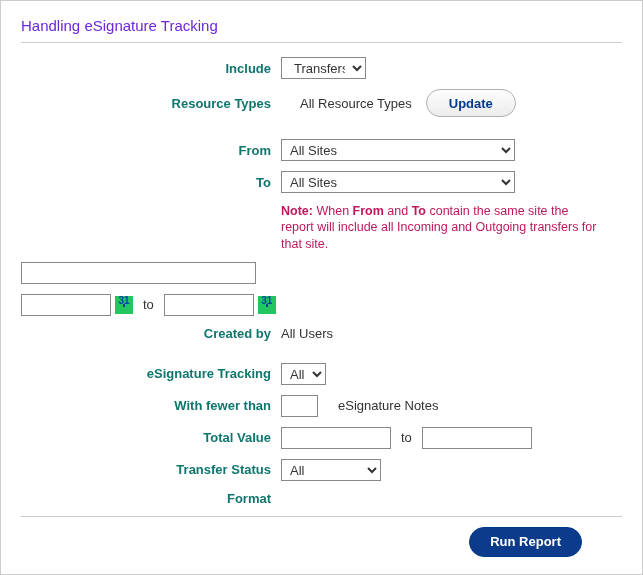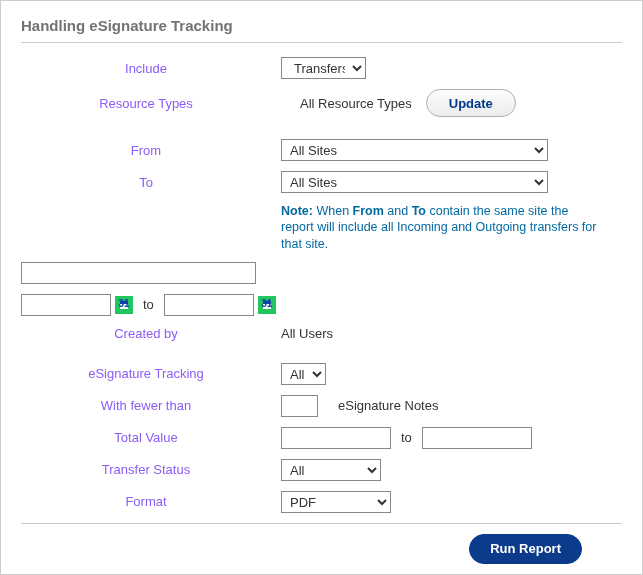--- a/index.html
+++ b/index.html
@@ -11,41 +11,41 @@
     background: #fff;
   }
   .panel {
     width: 643px;
     height: 575px;
     border: 1px solid #ccc;
     padding: 12px 20px;
     position: relative;
   }
   .title {
-    font-weight: bold;
+    font-weight: normal;
     font-size: 15px;
-    color: #737373;
+    color: #6d28d9;
     margin: 4px 0 8px 0;
   }
   .hr {
     border: none;
     border-top: 1px solid #ccc;
     margin: 6px 0 14px 0;
   }
   .row {
     display: flex;
     align-items: center;
     margin-bottom: 10px;
   }
   .label {
     width: 260px;
-    text-align: center;
+    text-align: right;
     padding-right: 10px;
-    font-weight: normal;
-    color: #8b5cf6;
+    font-weight: bold;
+    color: #0f766e;
   }
   .field {
     flex: 1;
     display: flex;
     align-items: center;
     flex-wrap: wrap;
   }
   select, input[type=text] {
     font-family: Arial, Helvetica, sans-serif;
     font-size: 13px;
@@ -54,21 +54,21 @@
     background: #fff;
     color: #333;
   }
   select {
     height: 22px;
   }
   input[type=text] {
     height: 22px;
   }
   .select-include { width: 85px; padding-left: 8px; }
-  .select-site { width: 267px; }
+  .select-site { width: 234px; }
   .input-order { width: 235px; }
   .input-date { width: 90px; }
   .input-fewer { width: 37px; }
   .input-value { width: 110px; }
   .select-esig { width: 45px; }
   .select-status { width: 100px; }
   .select-format { width: 110px; }
 
   .pill-btn {
     display: inline-flex;
@@ -93,29 +93,29 @@
     border: 1px solid #003a8c;
     border-radius: 15px;
     background: #0d3b8c;
     color: #fff;
     font-weight: bold;
     font-size: 13px;
     cursor: pointer;
   }
   .note {
     font-size: 12.5px;
-    color: #0369a1;
+    color: #be185d;
     line-height: 1.3;
     max-width: 320px;
   }
   .note b { font-weight: bold; }
   .cal-icon {
     display: inline-flex;
     width: 18px; height: 18px;
-    border: 5px solid #22c55e;
+    border: 8px solid #22c55e;
     color: #1042a5;
     font-size: 10px;
     font-weight: bold;
     align-items: flex-end;
     justify-content: center;
     margin-left: 4px;
     position: relative;
     cursor: pointer;
   }
   .cal-icon::before {
@@ -246,25 +246,20 @@
     <div class="label">Transfer Status</div>
     <div class="field">
       <select class="select-status">
         <option>All</option>
       </select>
     </div>
   </div>
 
   <div class="row">
     <div class="label">Format</div>
-    <div class="field">
-      <select class="select-format">
-        <option>PDF</option>
-      </select>
-    </div>
   </div>
 
   <hr class="hr" style="margin:10px 0 10px 0;">
 
   <div class="footer">
     <button class="run-btn">Run Report</button>
   </div>
 
 </div>
 

